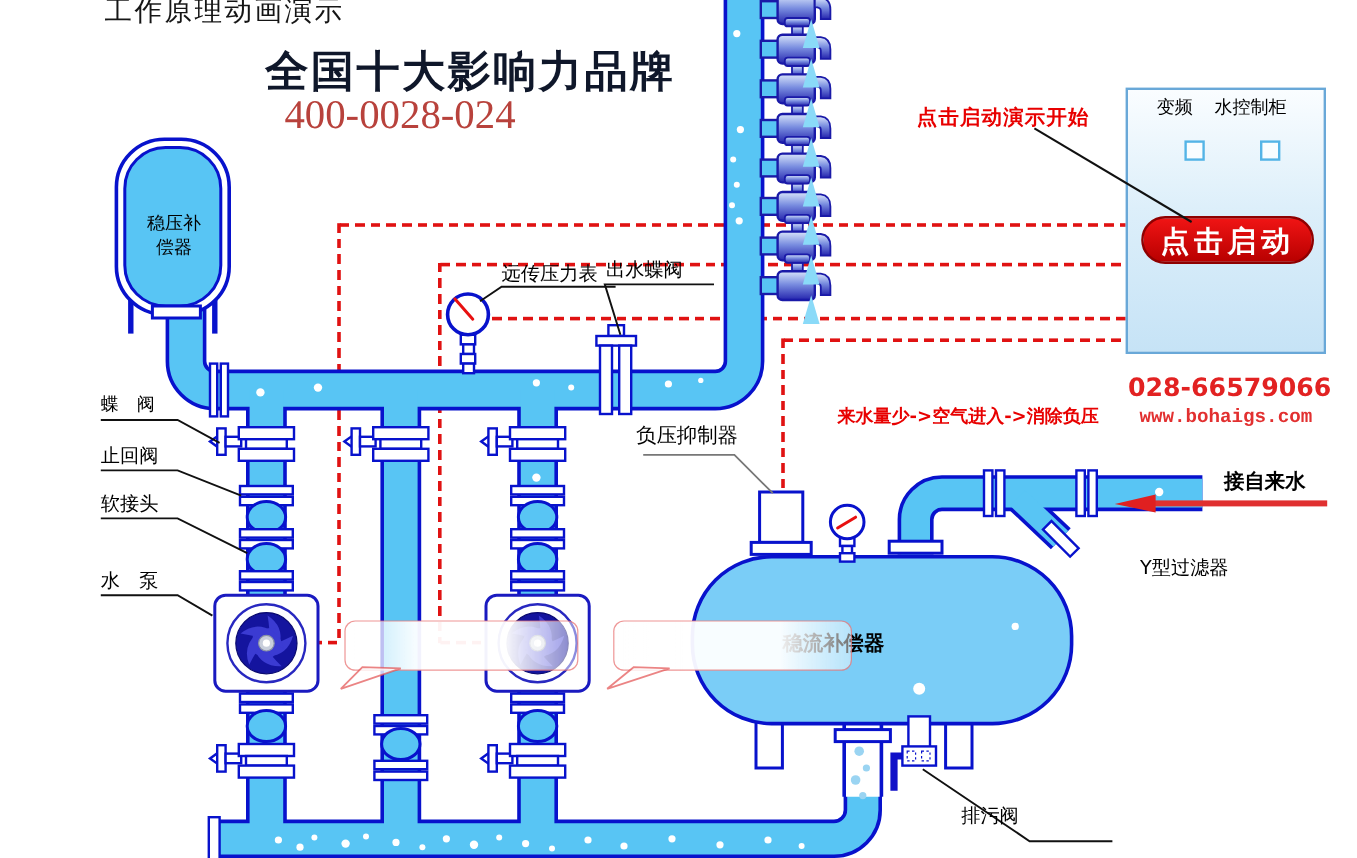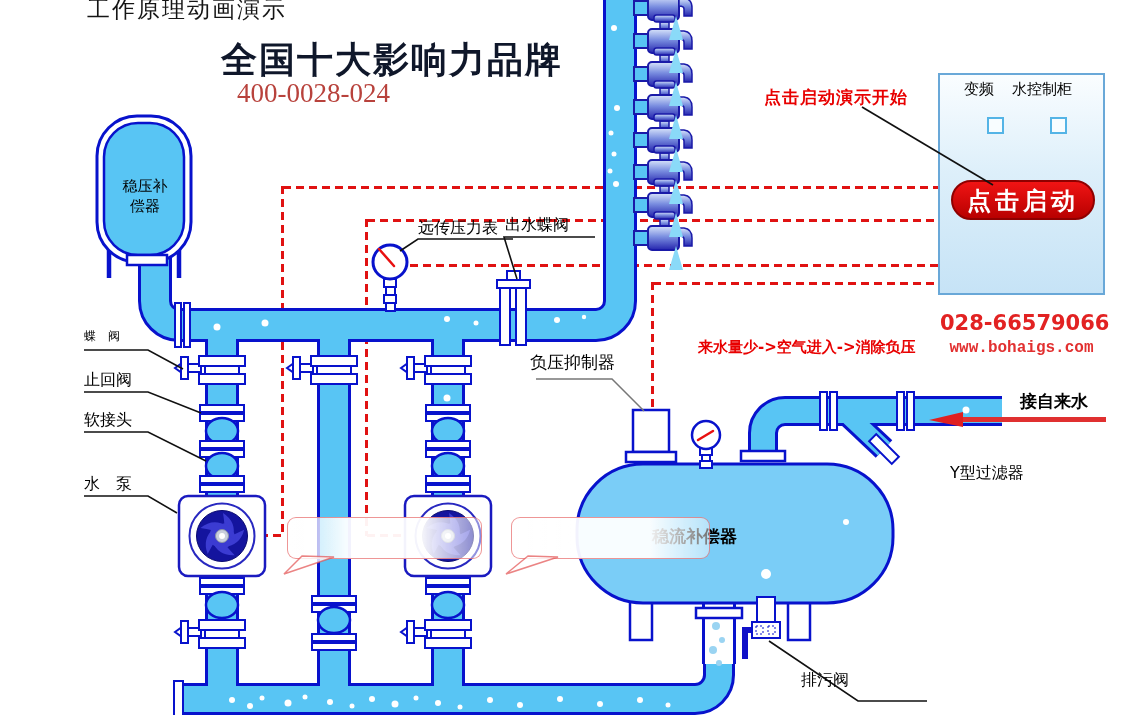--- a/index.html
+++ b/index.html
@@ -280,30 +280,30 @@
     <path d="M 84,496 H 148 L 177,513"></path>
     <path d="M 513,239 H 418 L 400,251"></path>
     <path d="M 595,237 H 504 L 517,279"></path>
     <path d="M 769,641 L 858,701 H 927"></path>
   </g>
   <path d="M 536,379 H 612 L 644,411" stroke="#777" stroke-width="1.5" fill="none"></path>
 </svg>
 
 <div class="lbl" style="left:87px;top:-6px;font-size:23px;font-weight:500;letter-spacing:2px;color:#151515;">工作原理动画演示</div>
 <div class="lbl" style="left:221px;top:36px;font-size:36px;font-weight:bold;letter-spacing:2px;color:#0f172a;">全国十大影响力品牌</div>
-<div class="lbl" style="left:237px;top:78px;font-size:27px;color:#B8423C;font-family:'Liberation Serif',serif;">400-0028-024</div>
+<div class="lbl" style="left:237px;top:78px;font-size:34px;color:#B8423C;font-family:'Liberation Serif',serif;">400-0028-024</div>
 <div class="lbl" style="left:764px;top:86px;font-size:17px;font-weight:bold;letter-spacing:1px;color:#E80000;">点击启动演示开始</div>
 <div class="lbl" style="left:698px;top:338px;font-size:15px;font-weight:bold;color:#E80000;">来水量少-&gt;空气进入-&gt;消除负压</div>
 
 <div class="lbl" style="left:103px;top:176px;width:84px;text-align:center;font-size:15px;line-height:20px;">
   <div>稳压补</div>
   <div>偿器</div>
 </div>
 
-<div class="lbl" style="left:84px;top:328px;font-size:12px;">蝶　阀</div>
+<div class="lbl" style="left:84px;top:328px;font-size:15px;">蝶　阀</div>
 <div class="lbl" style="left:84px;top:370px;font-size:16px;">止回阀</div>
 <div class="lbl" style="left:84px;top:410px;font-size:16px;">软接头</div>
 <div class="lbl" style="left:84px;top:474px;font-size:16px;">水　泵</div>
 <div class="lbl" style="left:418px;top:218px;font-size:16px;">远传压力表</div>
 <div class="lbl" style="left:505px;top:215px;font-size:16px;">出水蝶阀</div>
 <div class="lbl" style="left:530px;top:351px;font-size:17px;">负压抑制器</div>
 <div class="lbl" style="left:652px;top:525px;font-size:17px;font-weight:600;">稳流补偿器</div>
 <div class="lbl" style="left:801px;top:670px;font-size:16px;">排污阀</div>
 <div class="lbl" style="left:950px;top:463px;font-size:16px;">Y型过滤器</div>
 <div class="lbl" style="left:1020px;top:390px;font-size:17px;font-weight:700;">接自来水</div>

